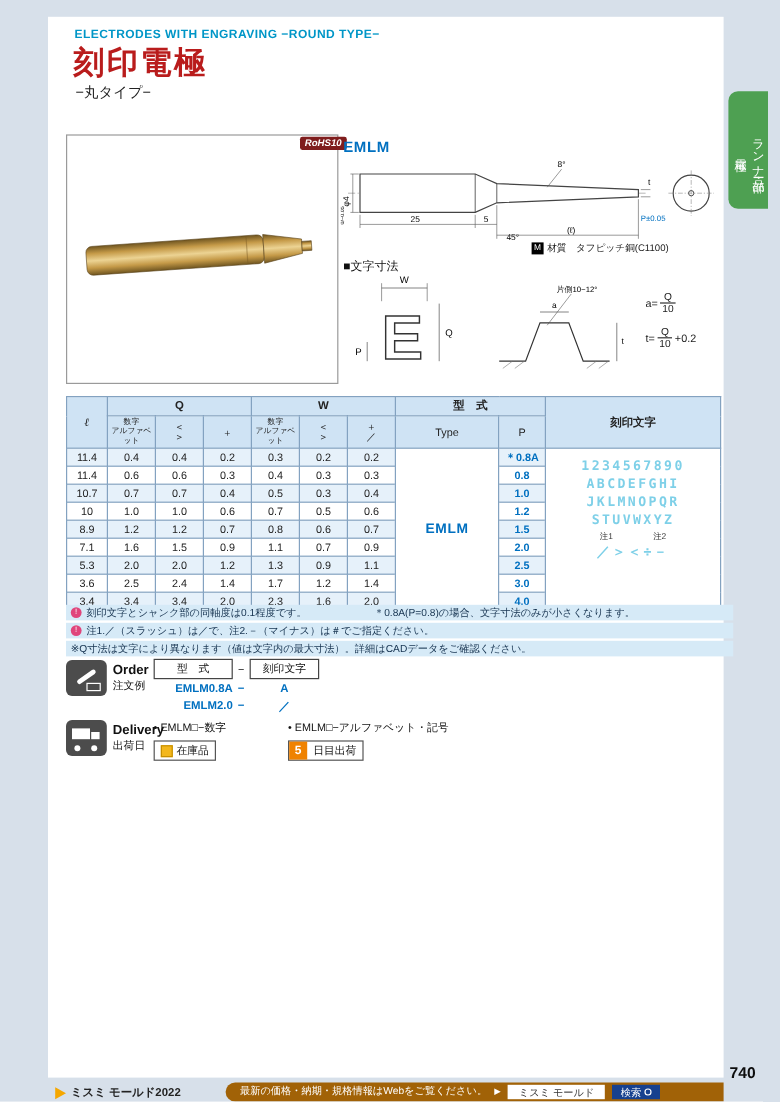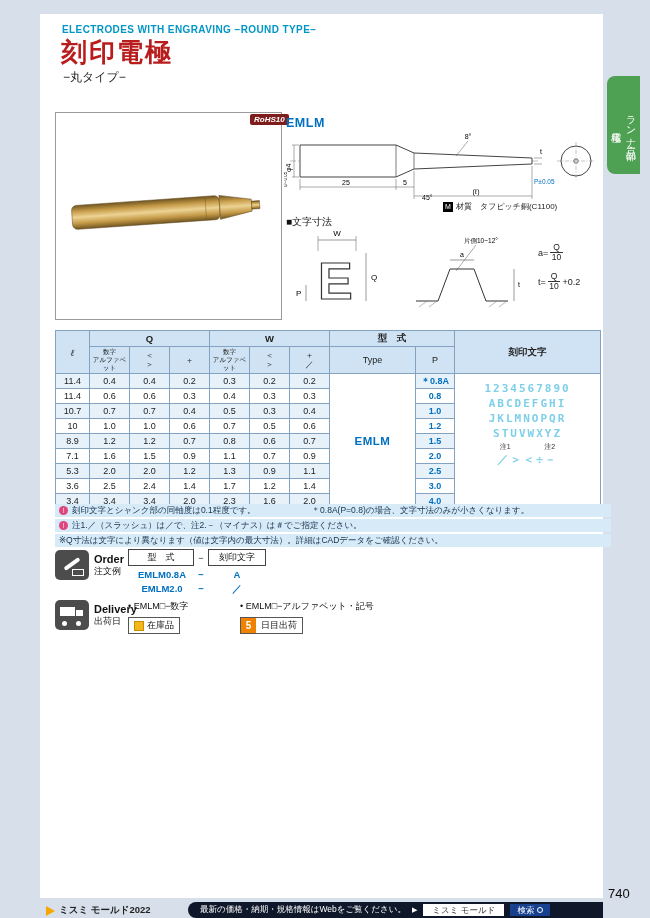--- a/index.html
+++ b/index.html
@@ -56,44 +56,44 @@
   .sec-head{display:flex;gap:5px;align-items:center}
   .icon-box{width:34px;height:30px;background:#4c4c4c;border-radius:5px;position:relative;flex:none}
   .sec-labels{display:flex;flex-direction:column;line-height:1.2}
   .sec-en{font-size:11px;font-weight:bold}
   .sec-ja{font-size:9px}
   .order-head{left:55px;top:550px}
   .order-content{left:128px;top:549px}
   .order-boxes{display:grid;grid-template-columns:66px 14px 58px;align-items:center;font-size:9px}
   .ob{border:1px solid #444;background:#fff;text-align:center;padding:1px 0}
   .order-ex{display:grid;grid-template-columns:66px 14px 58px;color:#0070c0;font-weight:bold;font-size:9.5px;margin-top:3px}
-  .order-ex .m{text-align:center;padding-left:2px}
+  .order-ex .m{text-align:right;padding-left:2px}
   .order-ex .s,.order-ex .c{text-align:center}
   .delivery-head{left:55px;top:600px}
   .del-col1{left:128px;top:600px;font-size:9px}
   .del-col2{left:240px;top:600px;font-size:9px}
   .badge{display:inline-flex;align-items:center;gap:3px;border:1px solid #555;background:#fff;
     padding:1px 5px;font-size:9px;margin-top:4px;height:17px}
   .cube{width:10px;height:10px;background:#f3b71b;border:1px solid #c78f00;flex:none}
   .badge2{display:inline-flex;align-items:center;margin-top:4px;border:1px solid #555;background:#fff;height:17px}
   .daynum{width:15px;height:15px;background:#ef8200;color:#fff;font-weight:bold;font-size:10px;
     text-align:center;line-height:15px;flex:none}
   .daytxt{font-size:9px;padding:0 5px}
   
   .pen{position:absolute;width:18px;height:4px;background:#fff;border-radius:2px;transform:rotate(-35deg);top:12px;left:8px}
   .paper{position:absolute;width:12px;height:7px;border:1px solid #fff;bottom:4px;right:5px}
   .truck-cargo{position:absolute;width:15px;height:9px;background:#fff;top:7px;left:5px}
   .truck-cab{position:absolute;width:7px;height:6px;background:#fff;top:10px;left:21px}
   .wheel{position:absolute;width:5px;height:5px;border-radius:50%;background:#fff;bottom:4px}
   .w1{left:7px}.w2{left:21px}
   
-  .page-number{left:608px;top:886px;font-size:13px;font-weight:normal;color:#0d0d0d}
+  .page-number{left:608px;top:886px;font-size:13px;font-weight:bold;color:#0d0d0d}
   .footer-logo{left:46px;top:903px;height:15px;display:flex;align-items:center;gap:4px;font-size:9.5px;font-weight:bold;color:#222}
   .logo-mark{width:0;height:0;border-top:5px solid transparent;border-bottom:5px solid transparent;border-left:9px solid #f5a700}
-  .footer-bar{left:188px;top:902px;width:415px;height:16px;background:#0f172a;border-radius:8px 0 0 8px;
+  .footer-bar{left:188px;top:902px;width:415px;height:16px;background:#a16207;border-radius:8px 0 0 8px;
     display:flex;align-items:center;gap:6px;padding:0 5px 0 12px;color:#fff;font-size:8.5px}
   .f-arrow{font-size:7px}
   .f-searchbox{background:#fff;color:#333;padding:0 9px;height:12px;line-height:12px;font-size:8.5px}
   .f-searchbtn{background:#17418f;color:#fff;padding:0 7px;height:12px;line-height:12px;font-size:8.5px;
     display:flex;align-items:center;gap:3px}
   .mag{width:6px;height:6px;border:1px solid #fff;border-radius:50%;display:inline-block}
   svg text{font-family:"Liberation Sans","DejaVu Sans",sans-serif}
 </style>
 </head>
 <body>

